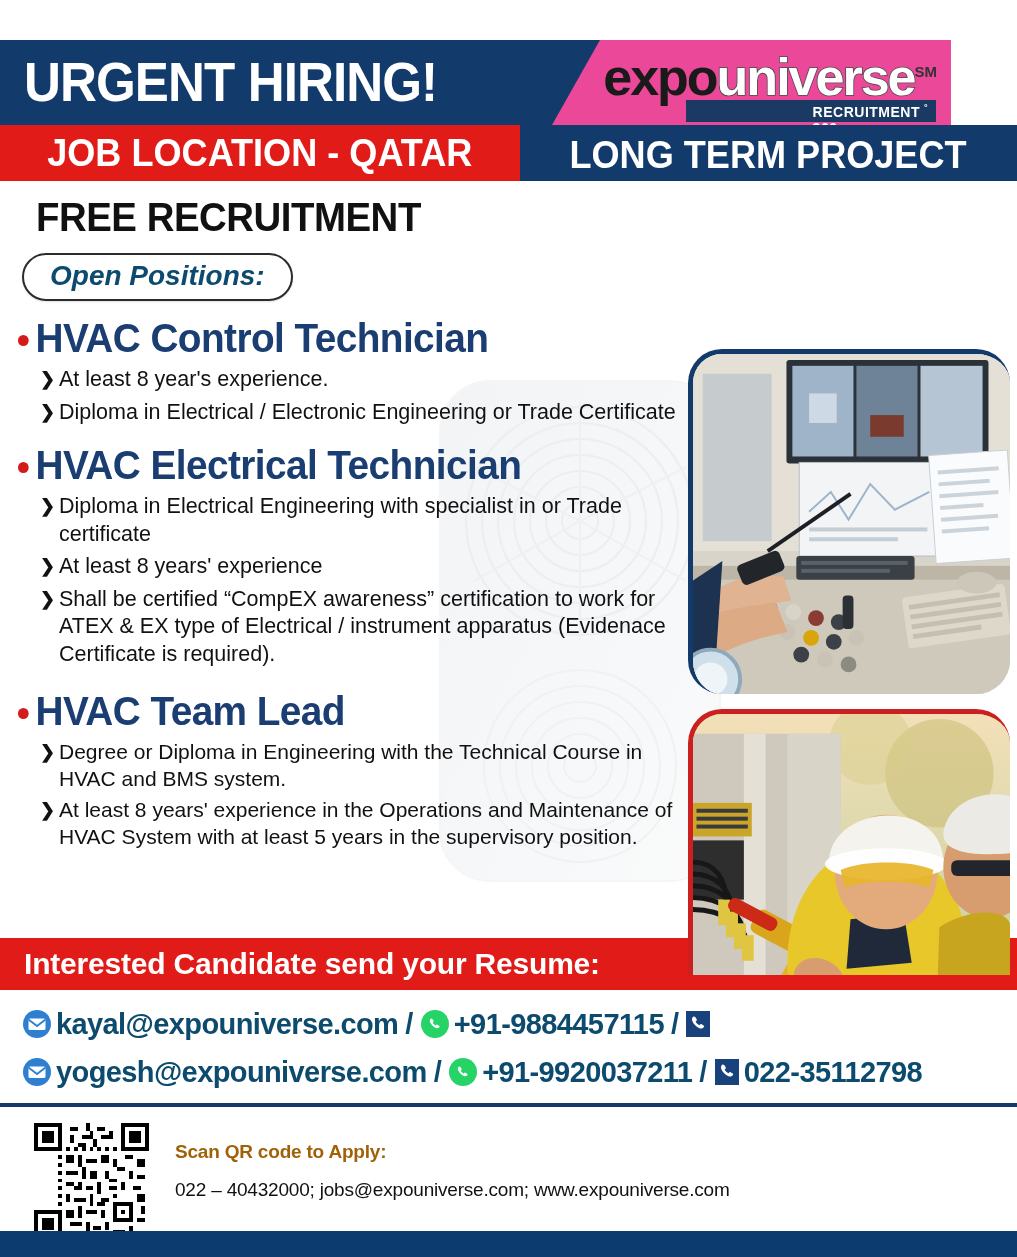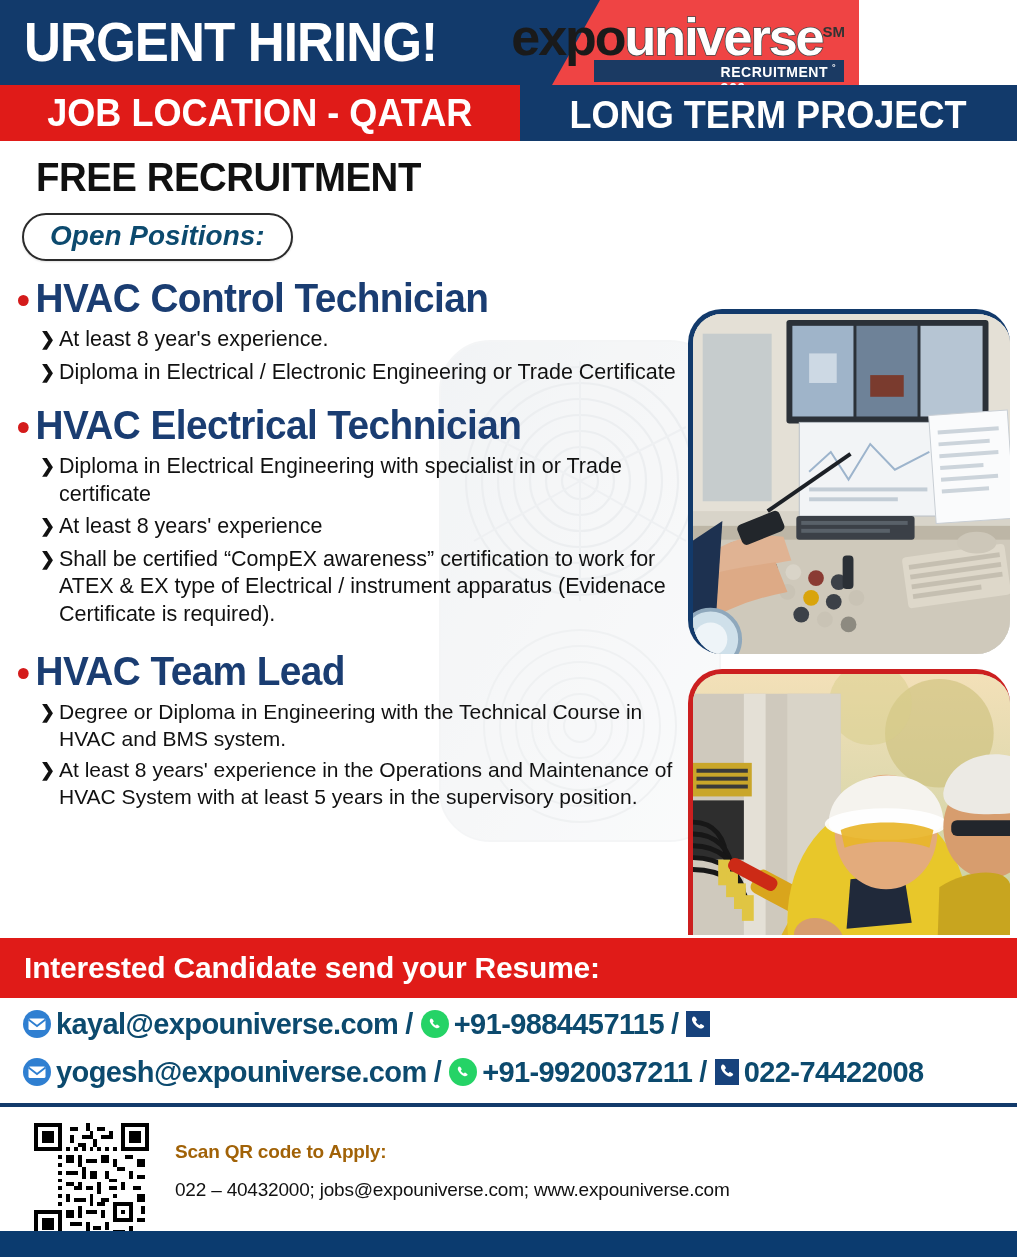--- a/index.html
+++ b/index.html
@@ -6,22 +6,22 @@
   html,body { background:#ffffff; }
   body {
     width:1017px; height:1257px;
     font-family:"Liberation Sans", sans-serif;
     position:relative; overflow:hidden;
     background:#ffffff;
   }
 
   
   .header {
-    position:relative; width:859px; height:85px;
-    background:#ef4444; overflow:hidden;
+    position:relative; width:951px; height:85px;
+    background:#ec4899; overflow:hidden;margin-top:40px;
   }
   .header-navy {
     position:absolute; left:0; top:0; height:85px; width:600px;
     background:#123a6b;
     clip-path: polygon(0 0, 100% 0, 92% 100%, 0 100%);
   }
   .urgent-hiring {
     position:absolute; left:24px; top:6px;
     font-size:55px; font-weight:bold; color:#ffffff;
     letter-spacing:-1px; line-height:72px;
@@ -152,21 +152,21 @@
     border-radius:34px;
     border-top:5px solid #cc1f1f;
     border-left:5px solid #cc1f1f;
     background:#b9c2ae;
   }
   .photo svg { display:block; width:100%; height:100%; }
 
   
   .resume-banner {
     position:absolute; left:0; top:938px;
-    width:1017px; height:60px; background:#e01b18;
+    width:1017px; height:52px; background:#e01b18;
     display:flex; align-items:center;
   }
   .resume-banner span {
     margin-left:24px; color:#ffffff;
     font-size:30px; font-weight:bold; letter-spacing:-0.2px;
   }
 
   
   .contacts {
     position:absolute; left:0; top:1000px; width:1017px;
@@ -530,21 +530,21 @@
         </svg>
     </span>
     <span>+91-9920037211</span>
     <span class="sep">/</span>
     <span class="ic">
       <svg width="26" height="28" viewBox="0 0 26 28">
           <rect x="1" y="1" width="24" height="26" fill="#17427c"></rect>
           <path d="M8.5 6.5c-1.2.8-2 2.6-1.2 4.6 1.1 2.9 4.1 6 7.1 7.1 2 .8 3.8 0 4.6-1.2.4-.6.1-1.2-.4-1.5l-2-1.3c-.5-.3-1-.2-1.4.2l-.8.9c-1.6-.8-3-2.2-3.8-3.8l.9-.8c.4-.4.5-.9.2-1.4l-1.3-2c-.4-.6-1-.9-1.9-.8z" fill="#ffffff"></path>
         </svg>
     </span>
-    <span>022-74422008</span>
+    <span>022-35112798</span>
   </div>
 </div>
 
 <div class="divider"></div>
 
 <div class="qr-area">
   <div class="qr-box">
     <svg viewBox="0 0 29 29" shape-rendering="crispEdges">
       <rect width="29" height="29" fill="#ffffff"></rect>
       <g fill="#000000">

